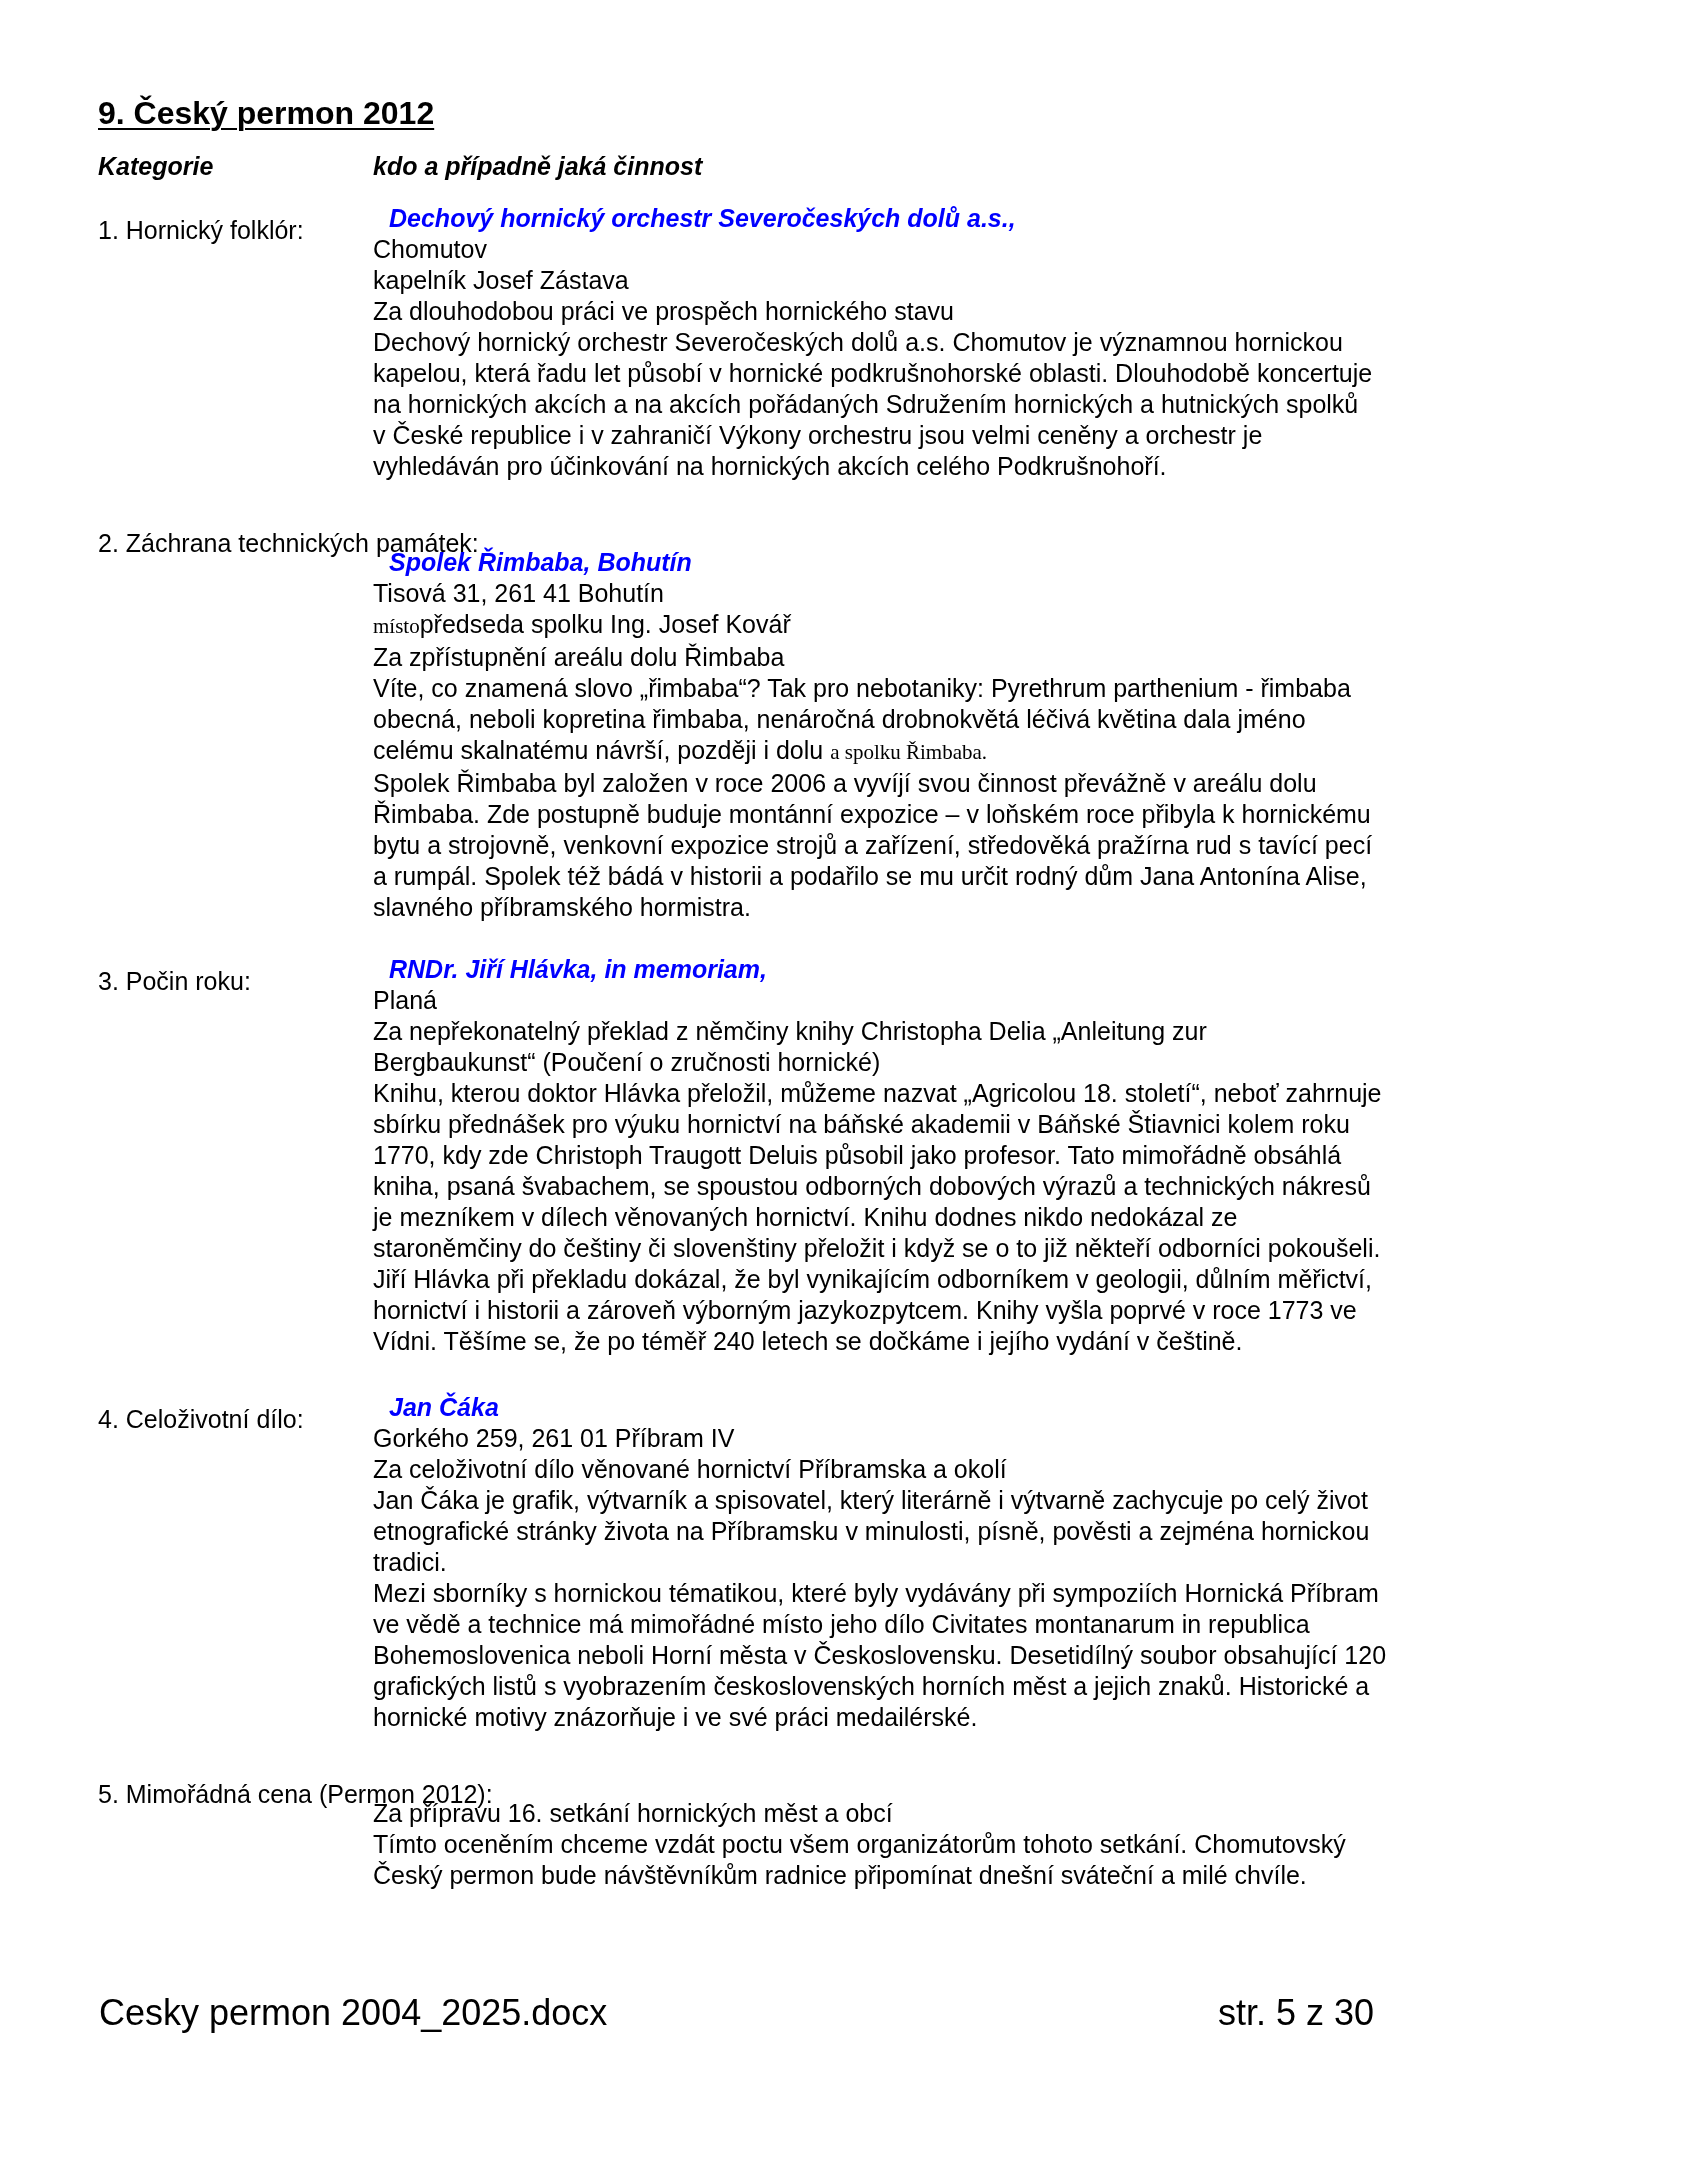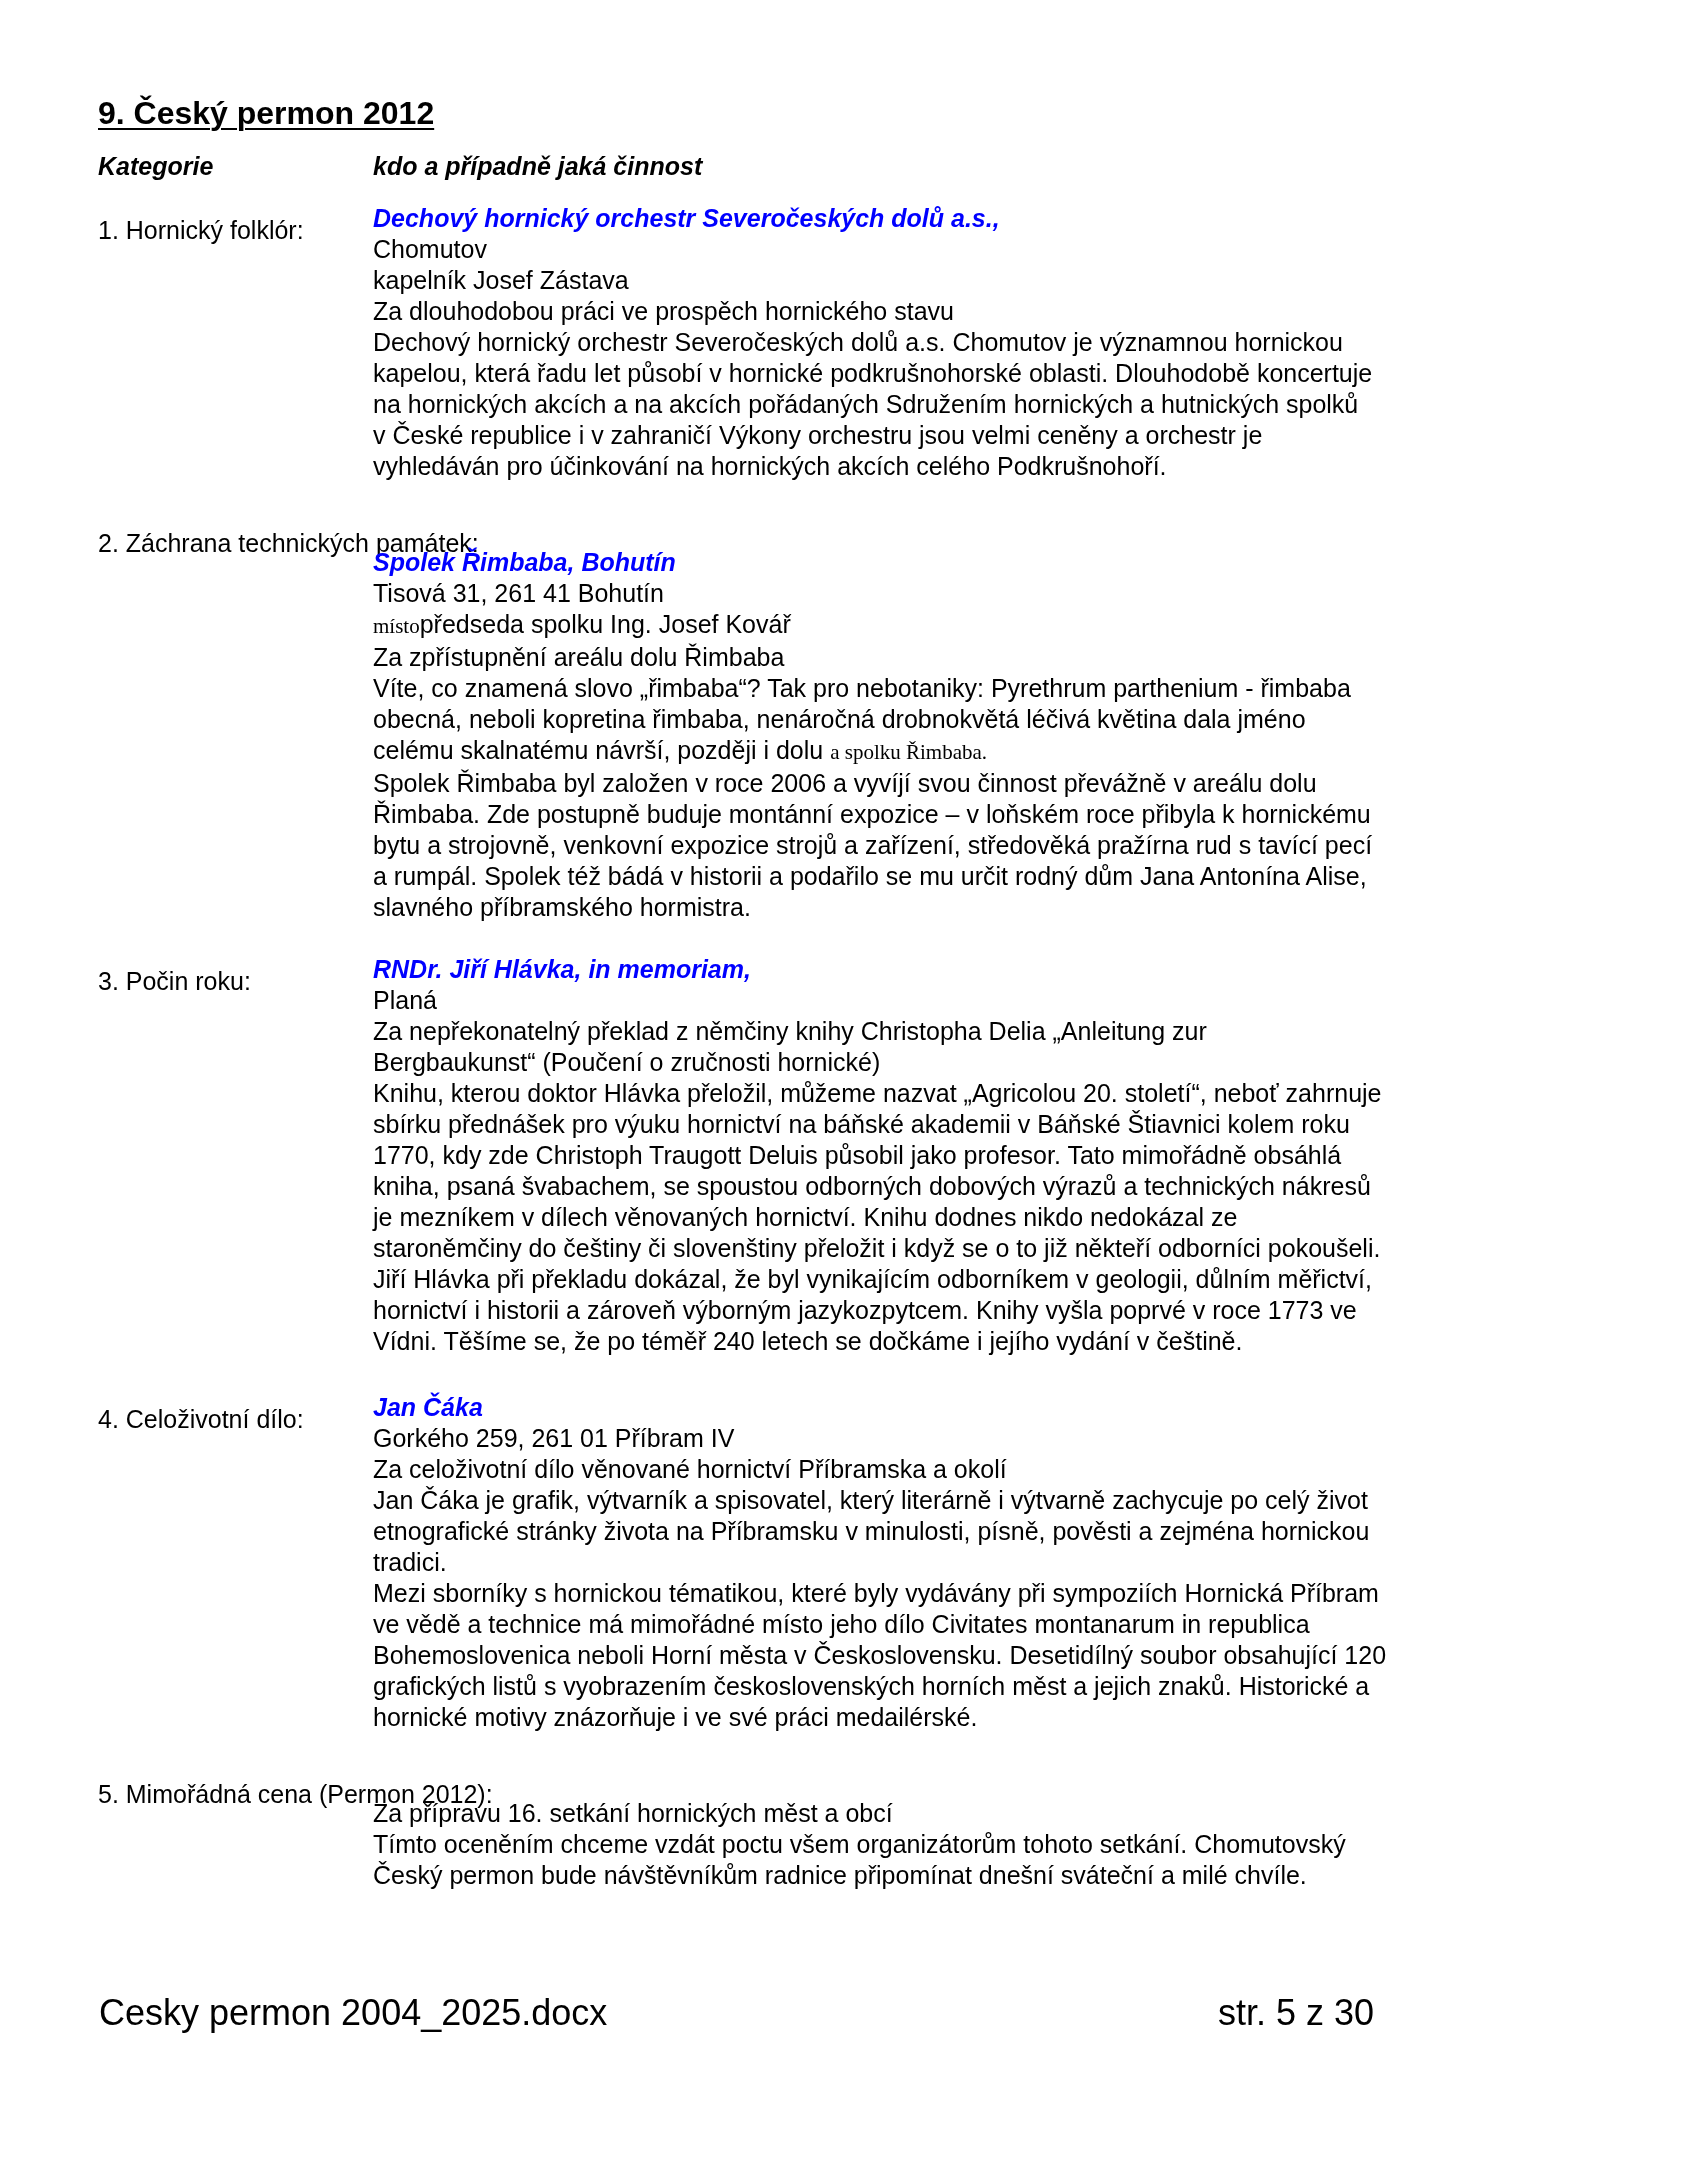--- a/index.html
+++ b/index.html
@@ -8,21 +8,21 @@
   .page-title { position: absolute; left: 98px; top: 95px; font-size: 32px; font-weight: bold;
                 text-decoration: underline; text-decoration-thickness: 2px; text-underline-offset: 4px; margin: 0; }
   .col-head { position: absolute; top: 152px; font-size: 25px; font-weight: bold; font-style: italic; }
   .col-head.c1 { left: 98px; }
   .col-head.c2 { left: 373px; }
   .section { position: absolute; left: 98px; width: 1406px; font-size: 25px; line-height: 31px; }
   .cat-label { position: absolute; left: 0; top: 12px; white-space: nowrap; }
   .cat-body { position: absolute; left: 275px; top: 0; width: 1129px; }
   .cat-body.below { top: 31px; }
   .line { display: block; white-space: nowrap; }
-  .awardee { color: #0000ff; font-weight: bold; font-style: italic; }
+  .awardee { color: #0000ff; font-weight: bold; font-style: italic; margin-left: 16px; }
   .reason { font-weight: normal; }
   .serif { font-family: "Liberation Serif", serif; font-size: 21px; }
   .footer { position: absolute; top: 1992px; font-family: Liberation Sans, sans-serif; font-size: 36px; }
   .footer.left { left: 99px; }
   .footer.right { left: 1218px; }
 </style>
 </head>
 <body>
 
 <h1 class="page-title">9. Český permon 2012</h1>
@@ -63,21 +63,21 @@
   </div>
 </div>
 
 <div class="section" style="top:954px;">
   <div class="cat-label">3. Počin roku:</div>
   <div class="cat-body">
     <span class="line awardee">RNDr. Jiří Hlávka, in memoriam,</span>
     <span class="line">Planá</span>
     <span class="line reason">Za nepřekonatelný překlad z němčiny knihy Christopha Delia „Anleitung zur</span>
     <span class="line reason">Bergbaukunst“ (Poučení o zručnosti hornické)</span>
-    <span class="line">Knihu, kterou doktor Hlávka přeložil, můžeme nazvat „Agricolou 20. století“, neboť zahrnuje</span>
+    <span class="line">Knihu, kterou doktor Hlávka přeložil, můžeme nazvat „Agricolou 18. století“, neboť zahrnuje</span>
     <span class="line">sbírku přednášek pro výuku hornictví na báňské akademii v Báňské Štiavnici kolem roku</span>
     <span class="line">1770, kdy zde Christoph Traugott Deluis působil jako profesor. Tato mimořádně obsáhlá</span>
     <span class="line">kniha, psaná švabachem, se spoustou odborných dobových výrazů a technických nákresů</span>
     <span class="line">je mezníkem v dílech věnovaných hornictví. Knihu dodnes nikdo nedokázal ze</span>
     <span class="line">staroněmčiny do češtiny či slovenštiny přeložit i když se o to již někteří odborníci pokoušeli.</span>
     <span class="line">Jiří Hlávka při překladu dokázal, že byl vynikajícím odborníkem v geologii, důlním měřictví,</span>
     <span class="line">hornictví i historii a zároveň výborným jazykozpytcem. Knihy vyšla poprvé v roce 1773 ve</span>
     <span class="line">Vídni. Těšíme se, že po téměř 240 letech se dočkáme i jejího vydání v češtině.</span>
   </div>
 </div>

